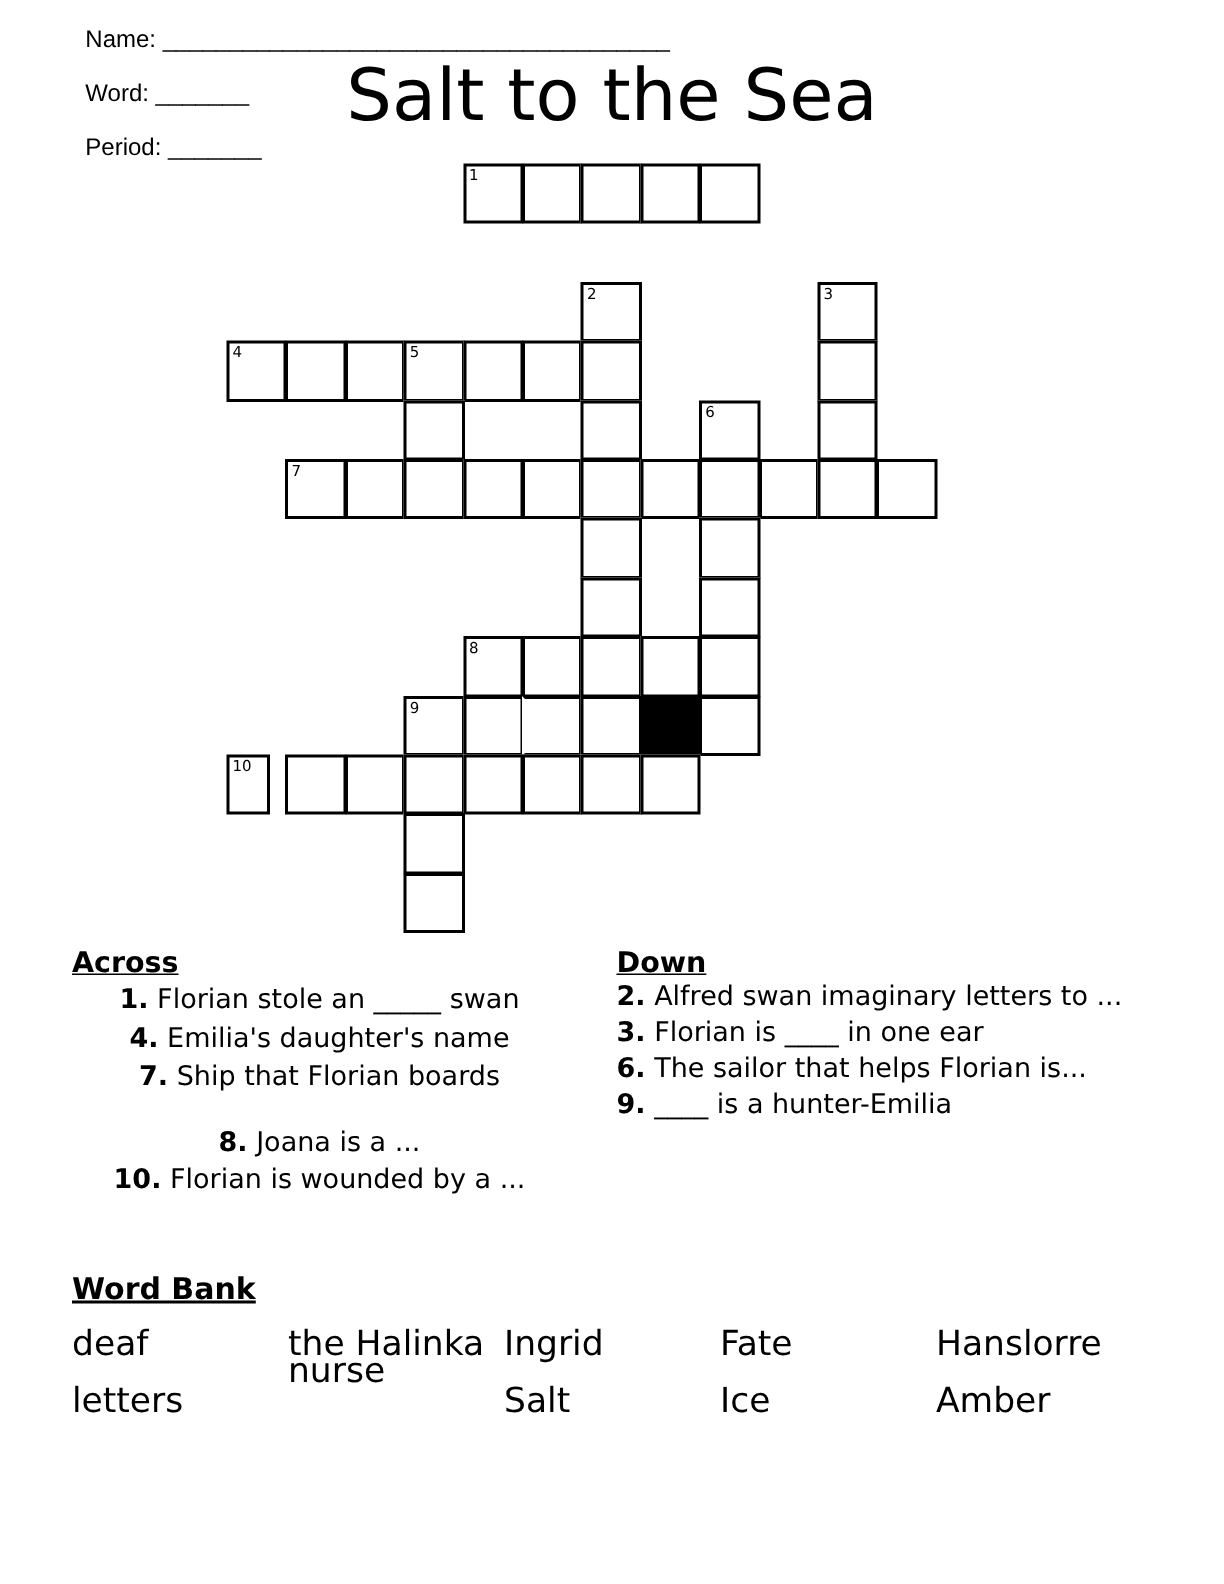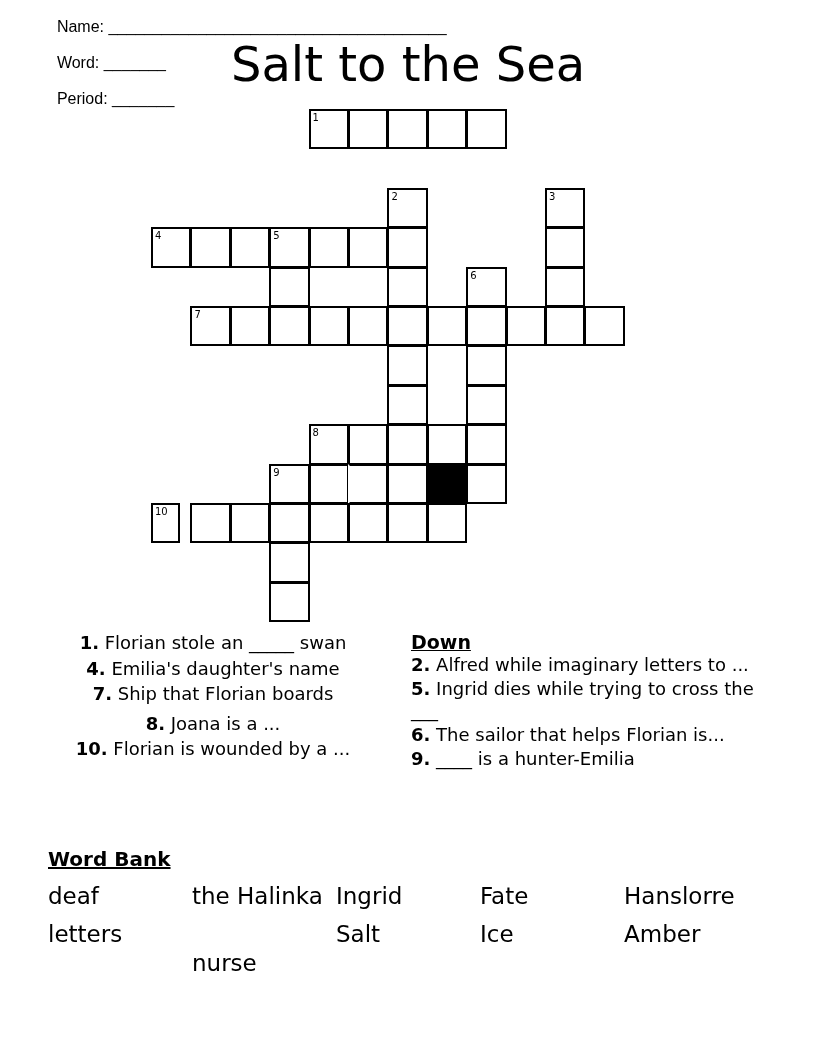--- a/index.html
+++ b/index.html
@@ -107,40 +107,41 @@
     <div class="cell" style="left: 270.2px; top: 504px; width: 40.4px; height: 40.4px;"></div>
     <div class="cell" style="left: 309.6px; top: 504px; width: 40.4px; height: 40.4px;"></div>
     <div class="cell" style="left: 349px; top: 504px; width: 40.4px; height: 40.4px;"></div>
     <div class="cell" style="left: 388.4px; top: 504px; width: 40.4px; height: 40.4px;"></div>
     <div class="cell" style="left: 427.8px; top: 504px; width: 40.4px; height: 40.4px;"></div>
     <div class="cell" style="left: 270.2px; top: 543.4px; width: 40.4px; height: 40.4px;"></div>
     <div class="cell" style="left: 270.2px; top: 582.8px; width: 40.4px; height: 40.4px;"></div>
   </div>
 
 <div class="clues across">
+  <h3>Across</h3>
   <div class="clue"><b>1.</b><span> Florian stole an _____ swan</span></div>
   <div class="clue"><b>4.</b><span> Emilia's daughter's name</span></div>
   <div class="clue"><b>7.</b><span> Ship that Florian boards</span></div>
-  <div class="clue" style="margin-top:4px"><b>8.</b><span> Joana is a ...</span></div>
+  <div class="clue" style="margin-top:18px"><b>8.</b><span> Joana is a ...</span></div>
   <div class="clue"><b>10.</b><span> Florian is wounded by a ...</span></div>
 </div>
 
 <div class="clues down">
   <h3>Down</h3>
-  <div class="clue"><b>2.</b><span> Alfred while imaginary letters to ...</span></div>
-  <div class="clue"><b>5.</b><span> Ingrid dies while trying to cross the ___</span></div>
+  <div class="clue"><b>2.</b><span> Alfred swan imaginary letters to ...</span></div>
+  <div class="clue"><b>3.</b><span> Florian is ____ in one ear</span></div>
   <div class="clue"><b>6.</b><span> The sailor that helps Florian is...</span></div>
   <div class="clue"><b>9.</b><span> ____ is a hunter-Emilia</span></div>
 </div>
 
 <div class="wb-title">Word Bank</div>
 <div>
   <div class="wb" style="left:48px;top:883px">deaf</div>
   <div class="wb" style="left:192px;top:883px">the Halinka</div>
   <div class="wb" style="left:336px;top:883px">Ingrid</div>
   <div class="wb" style="left:480px;top:883px">Fate</div>
   <div class="wb" style="left:624px;top:883px">Hanslorre</div>
   <div class="wb" style="left:48px;top:921px">letters</div>
-  <div class="wb" style="left:192px;top:950px">nurse</div>
+  <div class="wb" style="left:192px;top:901px">nurse</div>
   <div class="wb" style="left:336px;top:921px">Salt</div>
   <div class="wb" style="left:480px;top:921px">Ice</div>
   <div class="wb" style="left:624px;top:921px">Amber</div>
 </div>
 
 </body></html>

